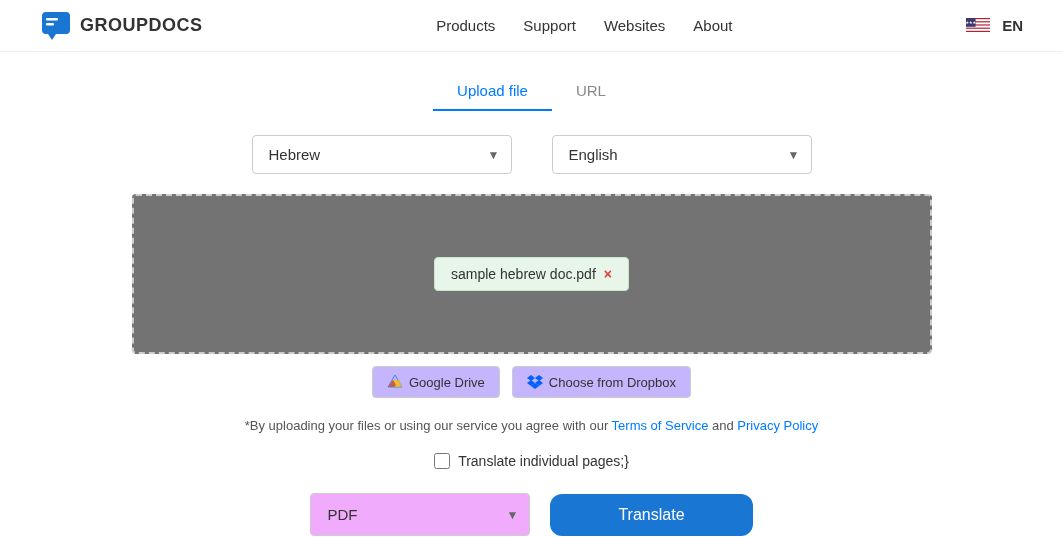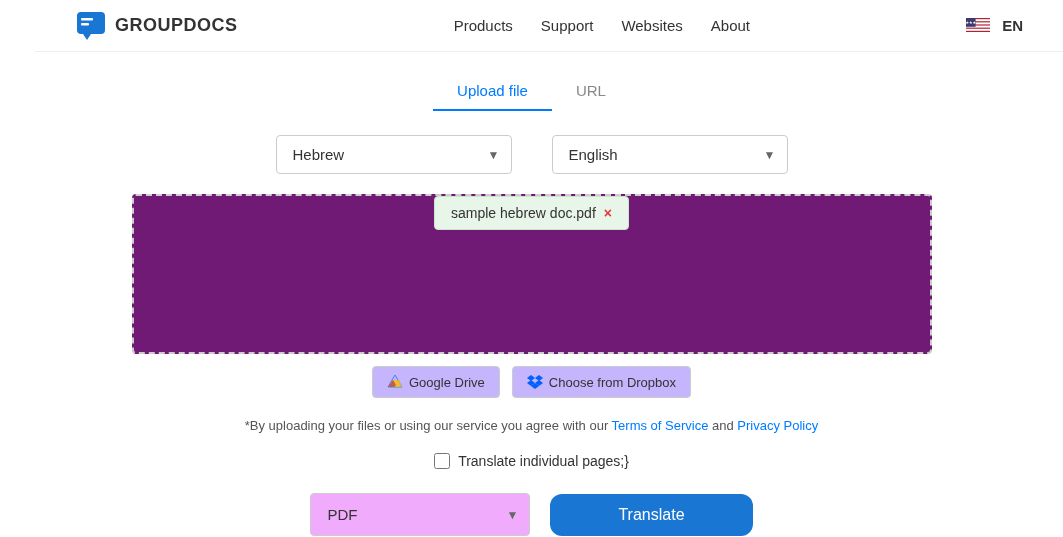--- a/index.html
+++ b/index.html
@@ -11,21 +11,20 @@
     }
 
     
     .header {
       display: flex;
       align-items: center;
       justify-content: space-between;
       padding: 0 40px;
       height: 52px;
       border-bottom: 1px solid #eee;
-      margin-left: 35px;
     }
     .logo-area {
       display: flex;
       align-items: center;
       gap: 8px;
     }
     .logo-icon {
       width: 32px;
       height: 32px;
     }
@@ -93,21 +92,21 @@
     
     .lang-selectors {
       display: flex;
       gap: 40px;
       margin-bottom: 20px;
       width: 700px;
       justify-content: center;
     }
     .lang-select-wrapper {
       position: relative;
-      width: 236px;
+      width: 260px;
     }
     .lang-select {
       width: 100%;
       padding: 10px 40px 10px 16px;
       font-size: 15px;
       border: 1px solid #ccc;
       border-radius: 4px;
       appearance: none;
       background: #fff;
       cursor: pointer;
@@ -123,24 +122,24 @@
       font-size: 12px;
     }
 
     
     .drop-zone {
       width: 800px;
       min-height: 160px;
       border: 2px dashed #ccc;
       border-radius: 4px;
       display: flex;
-      align-items: flex-start;
+      align-items: center;
       justify-content: center;
       margin-bottom: 0;
-      background: #701a75;
+      background: #737373;
     }
 
     
     .file-chip {
       display: inline-flex;
       align-items: center;
       gap: 8px;
       background: #e8f5e9;
       border: 1px solid #c8e6c9;
       border-radius: 4px;

